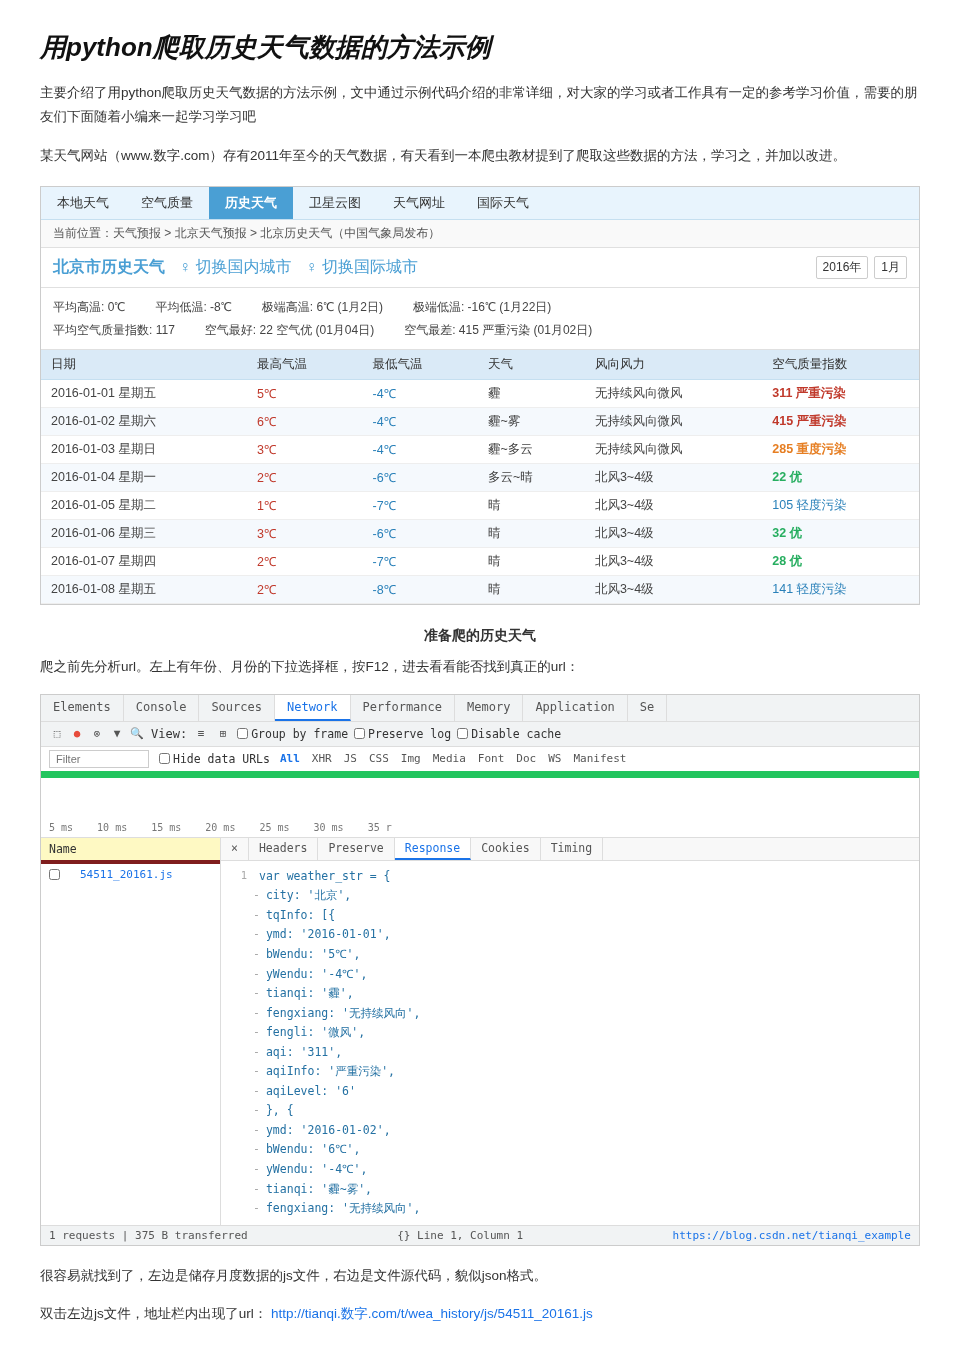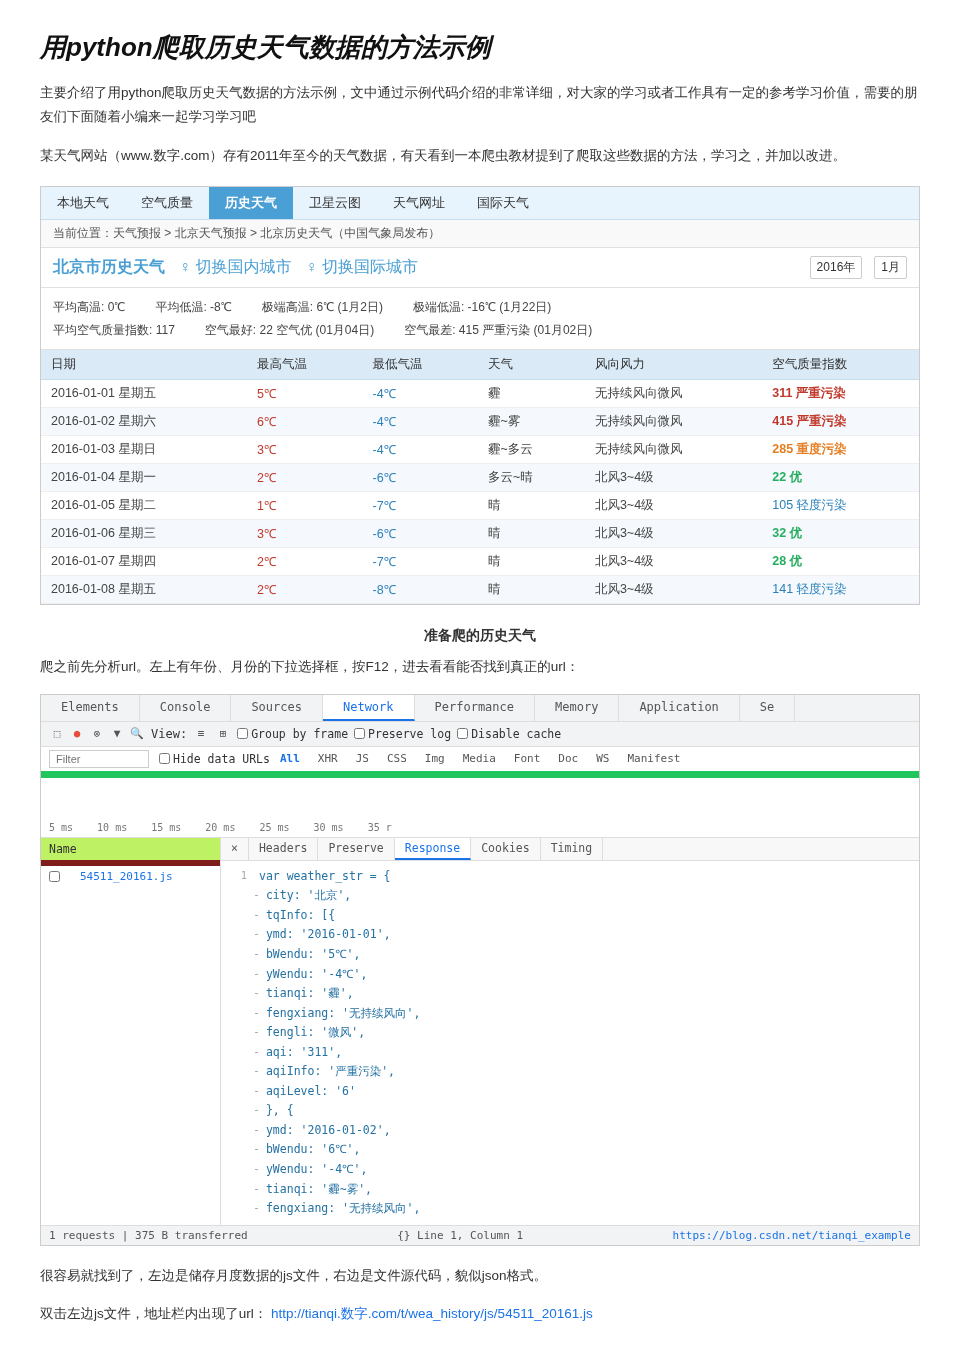--- a/index.html
+++ b/index.html
@@ -73,21 +73,21 @@
       color: #4a9fd4;
       cursor: pointer;
       text-align: right;
     }
     .city-switch::before {
       content: "♀ ";
     }
     .year-select {
       margin-left: auto;
       display: flex;
-      gap: 12px;
+      gap: 6px;
       align-items: center;
     }
     .year-select select, .year-select .sel-box {
       border: 1px solid #ccc;
       padding: 2px 6px;
       background: #fff;
       font-size: 12px;
       color: #333;
       border-radius: 2px;
     }
@@ -166,21 +166,21 @@
       color: #555;
       cursor: pointer;
     }
     .devtools-tabs {
       display: flex;
       background: #f1f3f4;
       border-bottom: 1px solid #ddd;
       gap: 0;
     }
     .devtools-tab {
-      padding: 5px 20px;
+      padding: 5px 12px;
       font-size: 12px;
       color: #555;
       cursor: pointer;
       border-right: 1px solid #ddd;
     }
     .devtools-tab.active {
       background: #fff;
       color: #1a73e8;
       border-bottom: 2px solid #1a73e8;
     }
@@ -195,21 +195,21 @@
       flex-wrap: wrap;
     }
     .filter-input {
       border: 1px solid #ccc;
       padding: 2px 6px;
       font-size: 11px;
       width: 100px;
     }
     .filter-tags {
       display: flex;
-      gap: 18px;
+      gap: 12px;
       font-size: 11px;
       color: #555;
       flex-wrap: wrap;
     }
     .filter-tag { cursor: pointer; }
     .filter-tag.active-tag { color: #1a73e8; font-weight: bold; }
     .devtools-timeline {
       display: flex;
       align-items: flex-end;
       background: #fff;
@@ -228,22 +228,22 @@
     }
     .devtools-left {
       width: 180px;
       border-right: 1px solid #ddd;
       background: #fff;
     }
     .devtools-left-header {
       padding: 4px 8px;
       font-size: 11.5px;
       color: #333;
-      border-bottom: 6px solid #7f1d1d;
-      background: #bef264;
+      border-bottom: 4px solid #7f1d1d;
+      background: #fef9c3;
     }
     .devtools-left-item {
       padding: 4px 8px;
       font-size: 11px;
       color: #1a73e8;
       cursor: pointer;
       display: flex;
       align-items: center;
       gap: 20px;
     }

